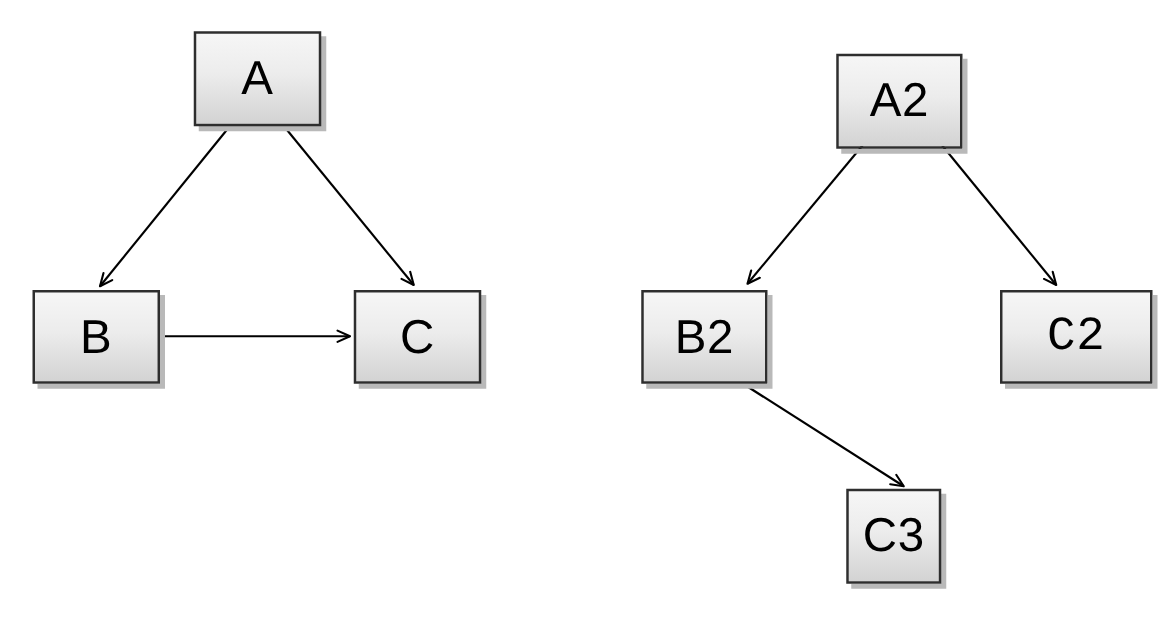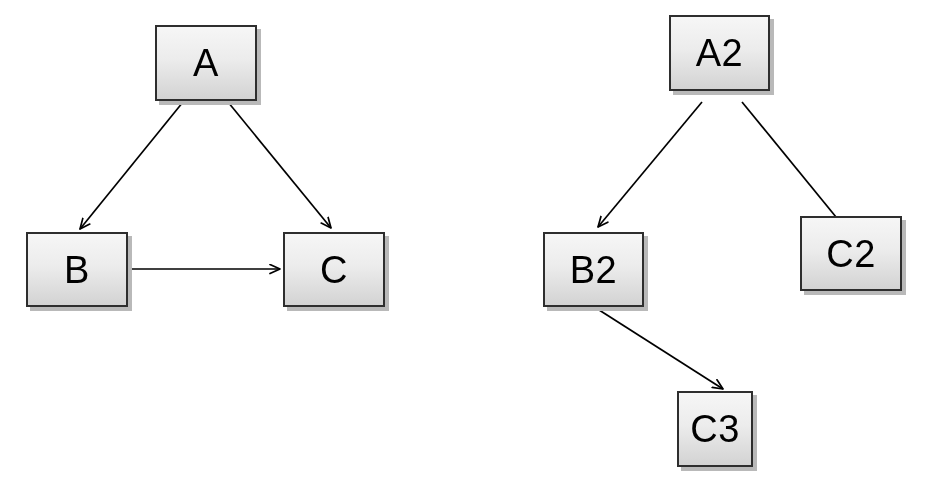--- a/index.html
+++ b/index.html
@@ -66,26 +66,26 @@
   <div id="node-layer">
       <div class="node" style="left: 155px; top: 25px; width: 102px; height: 76px;">
         <span class="node-label">A</span>
       </div>
       <div class="node" style="left: 26px; top: 232px; width: 102px; height: 75px;">
         <span class="node-label">B</span>
       </div>
       <div class="node" style="left: 283px; top: 232px; width: 102px; height: 75px;">
         <span class="node-label">C</span>
       </div>
-      <div class="node" style="left: 669px; top: 15px; width: 101px; height: 76px; text-align: center;">
+      <div class="node" style="left: 669px; top: 43px; width: 101px; height: 76px; text-align: center;">
         <span class="node-label">A2</span>
       </div>
-      <div class="node" style="left: 543px; top: 232px; width: 101px; height: 75px; justify-content: center;">
+      <div class="node" style="left: 513px; top: 232px; width: 101px; height: 75px; justify-content: center;">
         <span class="node-label">B2</span>
       </div>
-      <div class="node" style="left: 800px; top: 216px; width: 102px; height: 75px;">
+      <div class="node" style="left: 800px; top: 232px; width: 122px; height: 75px; font-family: Liberation Mono, monospace;">
         <span class="node-label">C2</span>
       </div>
       <div class="node" style="left: 677px; top: 391px; width: 76px; height: 76px;">
         <span class="node-label">C3</span>
       </div>
     </div>
 </div>
 
 </body></html>

